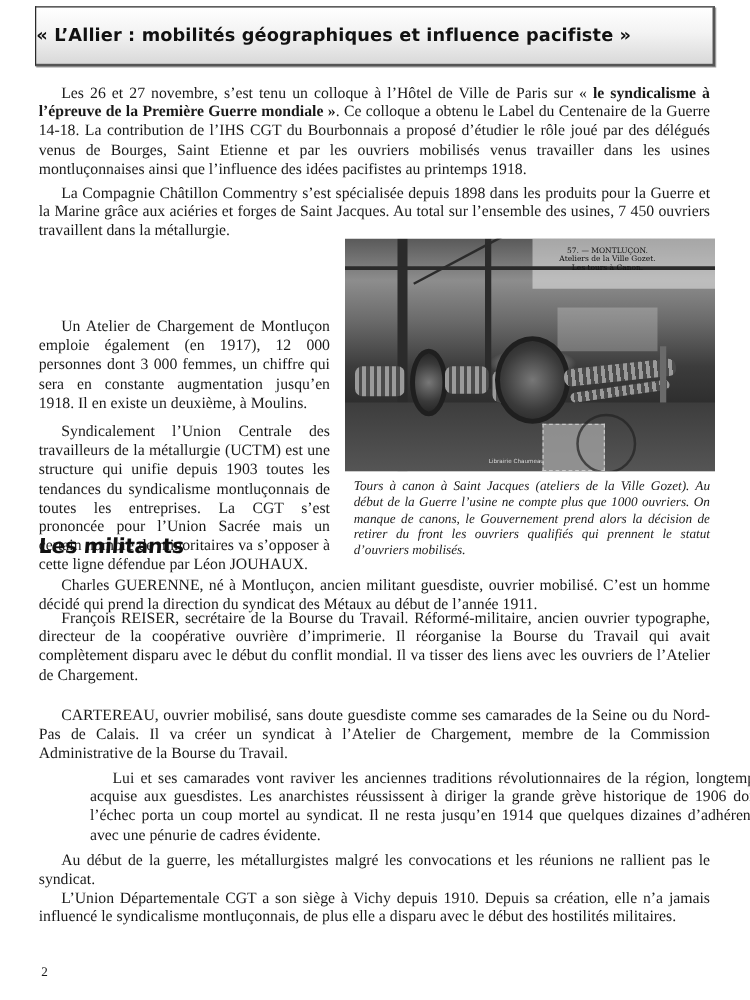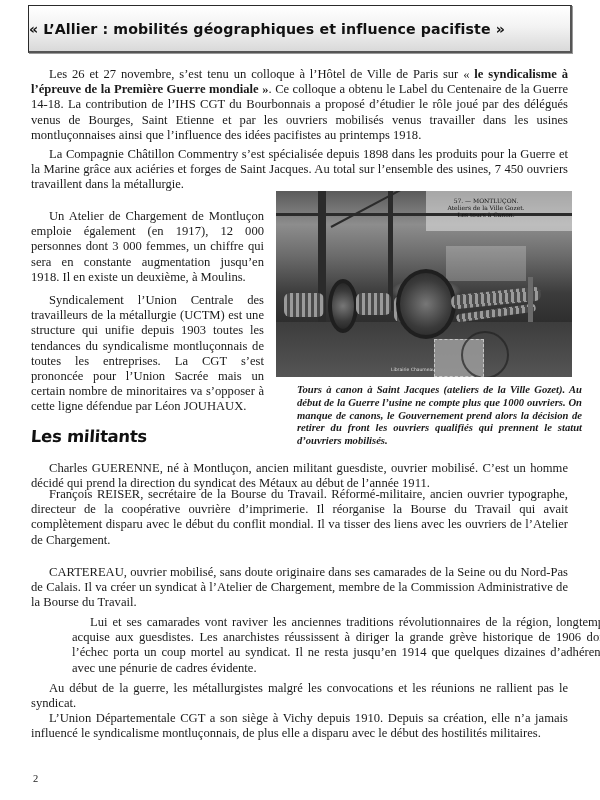--- a/index.html
+++ b/index.html
@@ -17,21 +17,21 @@
   .title-box h1 {
     margin: 0; font-family: "DejaVu Sans", sans-serif; font-weight: bold; font-size: 14.2px;
     color: #111; letter-spacing: 0.1px;
   }
   .p {
     position: absolute; font-size: 12.6px; line-height: 15.2px; text-align: justify;
     margin: 0; text-indent: 18px;
   }
   .p b { font-weight: bold; }
   .full { left: 31px; width: 537px; }
-  .col { left: 31px; width: 233px; }
+  .col { left: 31px; width: 233px; margin-top: 45px; }
   .photo {
     position: absolute; left: 276px; top: 191px; width: 296px; height: 186px;
     background:
       radial-gradient(ellipse 35px 12px at 150px 100px, #cfcfcf 0%, rgba(200,200,200,0) 100%),
       linear-gradient(to bottom, #5a5a5a 0%, #8d8d8d 18%, #6b6b6b 35%, #3c3c3c 55%, #2a2a2a 75%, #4d4d4d 100%);
     overflow: hidden;
   }
   .photo .beam { position: absolute; background: #2b2b2b; }
   .photo .light { position: absolute; background: rgba(230,230,230,0.55); }
   .photo .wheel { position: absolute; border-radius: 50%; border: 4px solid #1f1f1f; background: radial-gradient(circle, #777 0%, #3a3a3a 60%, #222 100%); }
@@ -46,22 +46,22 @@
     background: #9c9c9c; border: 1px dashed #ddd; opacity: 0.85;
   }
   .photo .postmark {
     position: absolute; left: 185px; top: 140px; width: 44px; height: 44px; border-radius: 50%;
     border: 2px solid #222; opacity: 0.7;
   }
   .photo .publisher {
     position: absolute; left: 115px; top: 176px; font-size: 4.5px; color: #ddd; font-family: "DejaVu Sans", sans-serif;
   }
   .photo-caption {
-    position: absolute; left: 297px; top: 384px; width: 285px; margin: 0;
-    font-style: italic; font-weight: bold; font-size: 10.6px; line-height: 12.8px; text-align: justify;
+    position: absolute; left: 283px; top: 384px; width: 285px; margin: 0;
+    font-style: italic; font-weight: normal; font-size: 10.6px; line-height: 12.8px; text-align: justify;
   }
   .section-heading {
     position: absolute; left: 31px; top: 427px; margin: 0;
     font-family: "DejaVu Sans", sans-serif; font-weight: bold; font-size: 16.5px; color: #111;
     letter-spacing: -0.3px; transform: skewX(-4deg);
   }
   .page-number {
     position: absolute; left: 33px; top: 773px; font-size: 10.5px; margin: 0;
   }
 </style>
@@ -105,18 +105,18 @@
   <div class="stamp"></div>
   <div class="postmark"></div>
 </div>
 
 <p class="photo-caption">Tours à canon à Saint Jacques (ateliers de la Ville Gozet). Au début de la Guerre l’usine ne compte plus que 1000 ouvriers. On manque de canons, le Gouvernement prend alors la décision de retirer du front les ouvriers qualifiés qui prennent le statut d’ouvriers mobilisés.</p>
 
 <h2 class="section-heading">Les militants</h2>
 
 <p class="p full" style="top:461px;">Charles GUERENNE, né à Montluçon, ancien militant guesdiste, ouvrier mobilisé. C’est un homme décidé qui prend la direction du syndicat des Métaux au début de l’année 1911.</p>
 <p class="p full" style="top:487px;">François REISER, secrétaire de la Bourse du Travail. Réformé-militaire, ancien ouvrier typographe, directeur de la coopérative ouvrière d’imprimerie. Il réorganise la Bourse du Travail qui avait complètement disparu avec le début du conflit mondial. Il va tisser des liens avec les ouvriers de l’Atelier de Chargement.</p>
-<p class="p full" style="top:565px;">CARTEREAU, ouvrier mobilisé, sans doute originaire dans ses camarades de la Seine ou du Nord-Pas de Calais. Il va créer un syndicat à l’Atelier de Chargement, membre de la Commission Administrative de la Bourse du Travail.</p>
+<p class="p full" style="top:565px;">CARTEREAU, ouvrier mobilisé, sans doute guesdiste comme ses camarades de la Seine ou du Nord-Pas de Calais. Il va créer un syndicat à l’Atelier de Chargement, membre de la Commission Administrative de la Bourse du Travail.</p>
 <p class="p full" style="top:615px;margin-left:41px;">Lui et ses camarades vont raviver les anciennes traditions révolutionnaires de la région, longtemps acquise aux guesdistes. Les anarchistes réussissent à diriger la grande grève historique de 1906 dont l’échec porta un coup mortel au syndicat. Il ne resta jusqu’en 1914 que quelques dizaines d’adhérents avec une pénurie de cadres évidente.</p>
 <p class="p full" style="top:681px;">Au début de la guerre, les métallurgistes malgré les convocations et les réunions ne rallient pas le syndicat.</p>
 <p class="p full" style="top:711px;">L’Union Départementale CGT a son siège à Vichy depuis 1910. Depuis sa création, elle n’a jamais influencé le syndicalisme montluçonnais, de plus elle a disparu avec le début des hostilités militaires.</p>
 
 <p class="page-number">2</p>
 
 </body></html>

